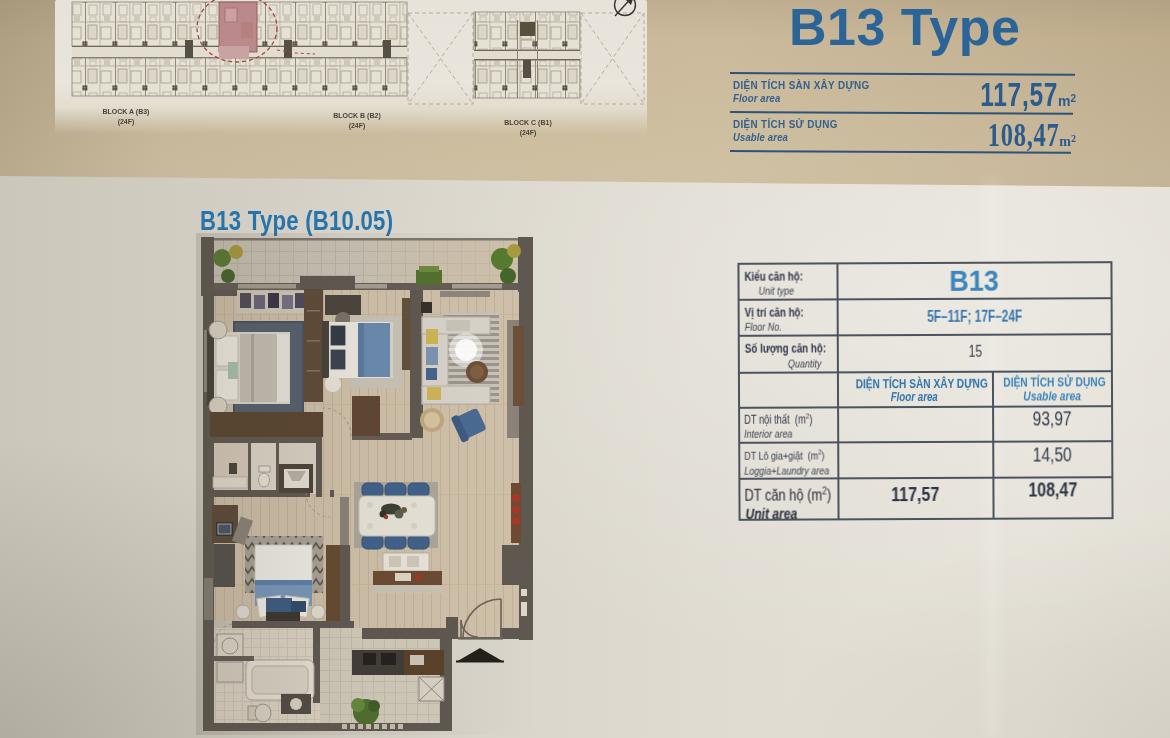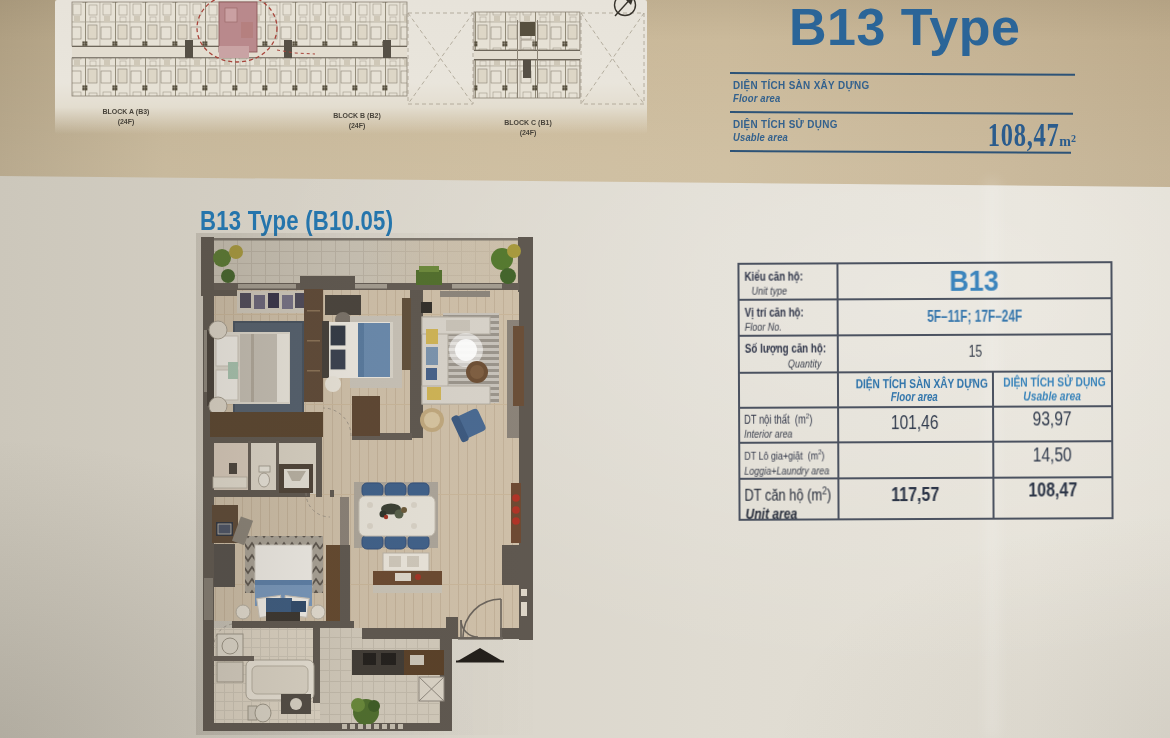--- a/index.html
+++ b/index.html
@@ -124,20 +124,21 @@
       <circle cx="570" cy="5" r="10.5"></circle>
       <line x1="560" y1="16" x2="579" y2="-5"></line>
     </g>
     <polygon points="579,-4 571,0 576,5" fill="#37332c"></polygon>
   </svg>
   </div>
 
   <div class="title">B13 Type</div>
   <div class="hline" style="left:730px;top:72px;width:345px;"></div>
   <div class="hlabel" style="left:733px;top:79px;"><span class="cl2">DIỆN TÍCH SÀN XÂY DỰNG</span><span class="it"><span class="cl2">Floor area</span></span></div>
+  <div class="hval" style="left:854px;top:75px;width:222px;"><span class="crn">117,57</span><span class="m">m<sup>2</sup></span></div>
   <div class="hline" style="left:730px;top:111px;width:343px;"></div>
   <div class="hlabel" style="left:733px;top:118px;"><span class="cl2">DIỆN TÍCH SỬ DỤNG</span><span class="it"><span class="cl2">Usable area</span></span></div>
   <div class="hval" style="left:854px;top:116px;width:222px;font-family:Liberation Serif, serif;"><span class="crn">108,47</span><span class="m">m<sup>2</sup></span></div>
   <div class="hline" style="left:730px;top:149.5px;width:341px;"></div>
 
   <div class="plantitle"><span style="display:inline-block;transform:scaleX(0.82);transform-origin:0 50%;white-space:nowrap;">B13 Type (B10.05)</span></div>
 
   <svg style="position:absolute;left:196px;top:233px;filter:blur(0.55px);" width="344" height="502" viewBox="196 233 344 502">
     <defs>
       <pattern id="wd" width="9" height="90" patternUnits="userSpaceOnUse">
@@ -418,40 +419,39 @@
     <div class="cell" style="left:0;top:36px;width:375px;height:2px;background:#4b5260;"></div>
     <div class="cell" style="left:0;top:72px;width:375px;height:2px;background:#4b5260;"></div>
     <div class="cell" style="left:0;top:109px;width:375px;height:2px;background:#4b5260;"></div>
     <div class="cell" style="left:0;top:144px;width:375px;height:2px;background:#4b5260;"></div>
     <div class="cell" style="left:0;top:179px;width:375px;height:2px;background:#4b5260;"></div>
     <div class="cell" style="left:0;top:215px;width:375px;height:2px;background:#4b5260;"></div>
     <div class="cell" style="left:99px;top:0;width:2px;height:258px;background:#4b5260;"></div>
     <div class="cell" style="left:254px;top:109px;width:2px;height:149px;background:#4b5260;"></div>
 
     <div class="cell lab1" style="left:7px;top:7px;"><span class="cl">Kiểu căn hộ:</span></div>
-    <div class="cell lab2" style="left:14px;top:22px;"><span class="cl">Unit type</span></div>
+    <div class="cell lab2" style="left:21px;top:22px;"><span class="cl">Unit type</span></div>
     <div class="cell lab1" style="left:7px;top:43px;"><span class="cl">Vị trí căn hộ:</span></div>
     <div class="cell lab2" style="left:7px;top:58px;"><span class="cl">Floor No.</span></div>
     <div class="cell lab1" style="left:7px;top:79px;"><span class="cl">Số lượng căn hộ:</span></div>
     <div class="cell lab2" style="left:7px;top:95px;padding-left:43px;"><span class="cl">Quantity</span></div>
     <div class="cell" style="left:6px;top:149px;font-size:12px;color:#33384a;white-space:nowrap;"><span class="cl">DT nội thất&nbsp; (m<sup style="font-size:8px;">2</sup>)</span></div>
     <div class="cell lab2" style="left:6px;top:165px;"><span class="cl">Interior area</span></div>
     <div class="cell" style="left:6px;top:185px;font-size:11.5px;color:#33384a;white-space:nowrap;"><span class="cl">DT Lô gia+giặt&nbsp; (m<sup style="font-size:8px;">2</sup>)</span></div>
     <div class="cell lab2" style="left:6px;top:202px;"><span class="cl">Loggia+Laundry area</span></div>
     <div class="cell" style="left:6px;top:222px;font-size:16.5px;font-weight:normal;color:#272d3b;white-space:nowrap;text-align:right;"><span class="cl">DT căn hộ (m<sup style="font-size:11px;">2</sup>)</span></div>
     <div class="cell" style="left:7px;top:242px;font-size:15.5px;font-weight:bold;font-style:italic;color:#272d3b;"><span class="cl">Unit area</span></div>
 
     <div class="cell" style="left:99px;top:2px;width:276px;text-align:center;font-size:30px;font-weight:bold;color:#3c85bd;"><span class="cx" style="transform:scaleX(0.9);">B13</span></div>
     <div class="cell" style="left:99px;top:45px;width:276px;text-align:center;font-size:16.5px;font-weight:bold;color:#3878ad;"><span class="cx2">5F–11F; 17F–24F</span></div>
     <div class="cell" style="left:99px;top:80px;width:276px;text-align:center;font-size:17px;color:#39404e;"><span class="cx2">15</span></div>
 
     <div class="cell" style="left:99px;top:114px;width:155px;text-align:center;font-size:13px;font-weight:bold;color:#2f74ab;"><span class="cx">DIỆN TÍCH SÀN XÂY DỰNG</span></div>
     <div class="cell" style="left:99px;top:128px;width:155px;text-align:center;font-size:12.5px;font-weight:bold;font-style:italic;color:#2f74ab;"><span class="cx">Floor area</span></div>
     <div class="cell" style="left:254px;top:114px;width:121px;text-align:center;font-size:12.5px;font-weight:bold;color:#3b85bb;"><span class="cx" style="transform:scaleX(0.82);">DIỆN TÍCH SỬ DỤNG</span></div>
     <div class="cell" style="left:254px;top:128px;width:121px;text-align:center;font-size:12.5px;font-weight:bold;font-style:italic;color:#3b85bb;"><span class="cx" style="transform:scaleX(0.82);">Usable area</span></div>
 
-    <div class="cell" style="left:99px;top:149px;width:155px;text-align:center;font-size:20px;color:#323c4e;"><span class="cx">101,46</span></div>
     <div class="cell" style="left:254px;top:146px;width:121px;text-align:center;font-size:20px;color:#323c4e;"><span class="cx">93,97</span></div>
     <div class="cell" style="left:254px;top:182px;width:121px;text-align:center;font-size:20px;color:#323c4e;"><span class="cx">14,50</span></div>
     <div class="cell" style="left:99px;top:220px;width:155px;text-align:center;font-size:20.5px;font-weight:bold;color:#2c3547;"><span class="cx">117,57</span></div>
     <div class="cell" style="left:254px;top:216px;width:121px;text-align:center;font-size:20.5px;font-weight:bold;color:#2c3547;"><span class="cx">108,47</span></div>
   </div>
 </div>
 
 </body></html>

